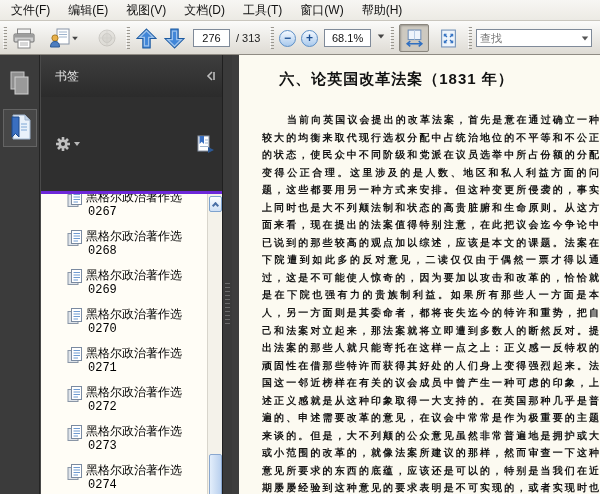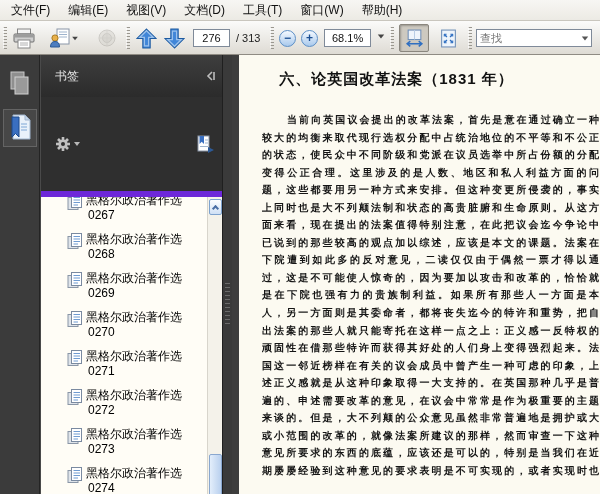--- a/index.html
+++ b/index.html
@@ -47,28 +47,28 @@
 
   .panel { width:182px; background:#2f2f2f; display:flex; flex-direction:column; border-left:1px solid #4a4a4a;gap:32px; }
   .panel-header { height:42px; background:linear-gradient(#3e3e3e,#2b2b2b); display:flex; align-items:center;
     padding:0 4px 0 14px; }
   .panel-title { color:#e2e2e2; font-size:12px; flex:1; }
   .panel-collapse { width:16px; height:16px; display:flex; align-items:center; justify-content:center; cursor:default; }
   .panel-tools { height:30px; display:flex; align-items:center; padding:0 8px 0 14px; }
   .panel-tools .spacer { flex:1; }
   .gear-caret { width:0; height:0; border-left:3px solid transparent; border-right:3px solid transparent;
     border-top:4px solid #b8b8b8; margin-left:3px; }
-  .panel-body { flex:1; position:relative; background:#fffdf6; border-top:6px solid #6d28d9; overflow:hidden; }
+  .panel-body { flex:1; position:relative; background:#fffdf6; border-top:3px solid #6d28d9; overflow:hidden; }
 
   .bm-list { position:absolute; left:0; top:0; right:15px; bottom:0; overflow:hidden; margin-top:-6px; }
   .bm-item { height:39px; padding:2px 0 0 26px; display:flex; cursor:default; }
   .bm-ico { width:17px; padding-top:1px; flex:none; }
   .bm-text { padding:0 2px; }
   .bm-l1 { font-size:12px; line-height:15px; color:#000; white-space:nowrap; }
-  .bm-l2 { font-size:12px; line-height:15px; color:#000; padding-left:2px; }
+  .bm-l2 { font-size:12px; line-height:15px; color:#000; padding-left:2px;font-family:Liberation Mono, monospace; }
   .bm-item.selected .bm-text { background:#a9c7e9; outline:1px dotted #5a7aa0; }
   .bm-item.selected .bm-ico { filter:grayscale(1) opacity(.8); }
 
   .vscroll { position:absolute; right:0; top:0; bottom:0; width:15px; background:#f4f2ea;
     border-left:1px solid #d8d5cc; }
   .vs-up { position:absolute; top:2px; left:1px; width:13px; height:16px; border:1px solid #7da2ce;
     border-radius:2px; background:linear-gradient(#fdfeff,#cfe0f5); display:flex; align-items:center;
     justify-content:center; }
   .vs-up i { display:block; width:5px; height:5px; border-left:2px solid #4a6fa5; border-top:2px solid #4a6fa5;
     transform:rotate(45deg); margin-top:3px; }
@@ -453,20 +453,21 @@
             <div class="doc-line">的状态，使民众中不同阶级和党派在议员选举中所占份额的分配</div>
             <div class="doc-line">变得公正合理。这里涉及的是人数、地区和私人利益方面的问</div>
             <div class="doc-line">题，这些都要用另一种方式来安排。但这种变更所侵袭的，事实</div>
             <div class="doc-line">上同时也是大不列颠法制和状态的高贵脏腑和生命原则。从这方</div>
             <div class="doc-line">面来看，现在提出的法案值得特别注意，在此把议会迄今争论中</div>
             <div class="doc-line">已说到的那些较高的观点加以综述，应该是本文的课题。法案在</div>
             <div class="doc-line">下院遭到如此多的反对意见，二读仅仅由于偶然一票才得以通</div>
             <div class="doc-line">过，这是不可能使人惊奇的，因为要加以攻击和改革的，恰恰就</div>
             <div class="doc-line">是在下院也强有力的贵族制利益。如果所有那些人一方面是本</div>
             <div class="doc-line">人，另一方面则是其委命者，都将丧失迄今的特许和重势，把自</div>
+            <div class="doc-line">己和法案对立起来，那法案就将立即遭到多数人的断然反对。提</div>
             <div class="doc-line">出法案的那些人就只能寄托在这样一点之上：正义感一反特权的</div>
             <div class="doc-line">顽固性在借那些特许而获得其好处的人们身上变得强烈起来。法</div>
             <div class="doc-line">国这一邻近榜样在有关的议会成员中曾产生一种可虑的印象，上</div>
             <div class="doc-line">述正义感就是从这种印象取得一大支持的。在英国那种几乎是普</div>
             <div class="doc-line">遍的、申述需要改革的意见，在议会中常常是作为极重要的主题</div>
             <div class="doc-line">来谈的。但是，大不列颠的公众意见虽然非常普遍地是拥护或大</div>
             <div class="doc-line">或小范围的改革的，就像法案所建议的那样，然而审查一下这种</div>
             <div class="doc-line">意见所要求的东西的底蕴，应该还是可以的，特别是当我们在近</div>
             <div class="doc-line">期屡屡经验到这种意见的要求表明是不可实现的，或者实现时也</div>
           </div>

